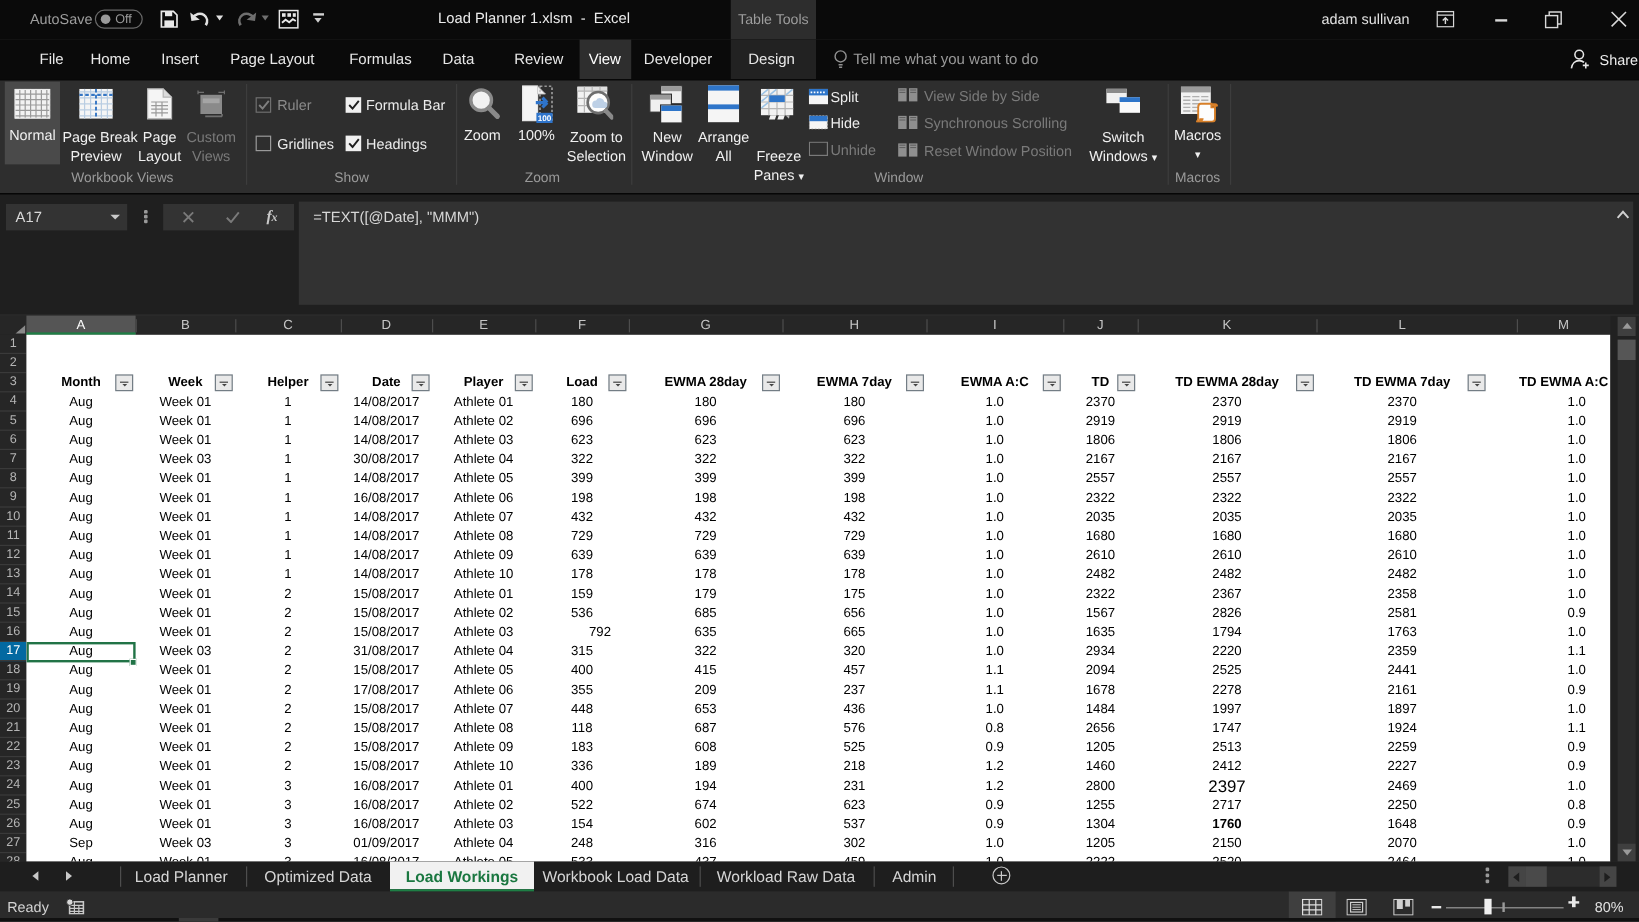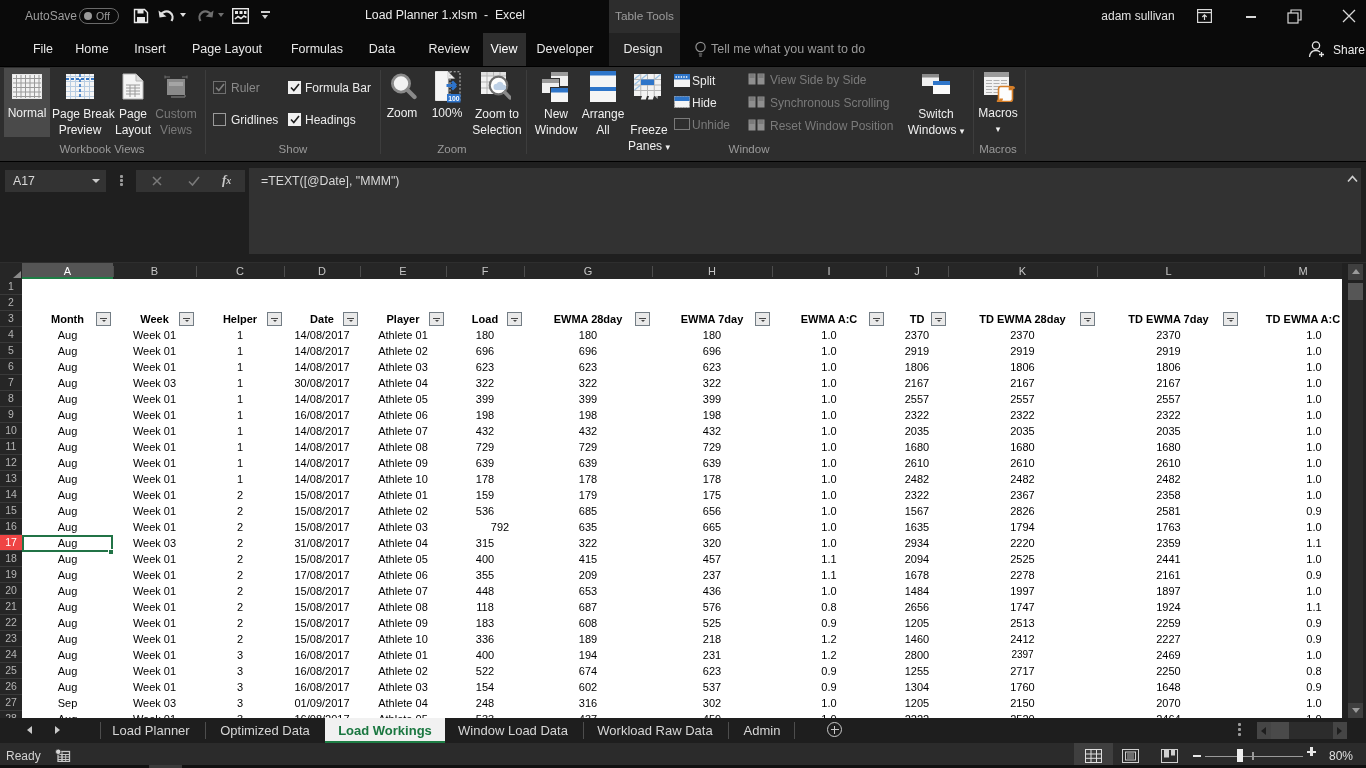--- a/index.html
+++ b/index.html
@@ -308,21 +308,21 @@
     <div class="ct" style="left:0;top:96px;width:22px;height:16px;border-bottom:1px solid #3a3a3a;font-size:10.5px;line-height:15px;color:#b5b5b5;background:transparent;">7</div>
     <div class="ct" style="left:0;top:112px;width:22px;height:16px;border-bottom:1px solid #3a3a3a;font-size:10.5px;line-height:15px;color:#b5b5b5;background:transparent;">8</div>
     <div class="ct" style="left:0;top:128px;width:22px;height:16px;border-bottom:1px solid #3a3a3a;font-size:10.5px;line-height:15px;color:#b5b5b5;background:transparent;">9</div>
     <div class="ct" style="left:0;top:144px;width:22px;height:16px;border-bottom:1px solid #3a3a3a;font-size:10.5px;line-height:15px;color:#b5b5b5;background:transparent;">10</div>
     <div class="ct" style="left:0;top:160px;width:22px;height:16px;border-bottom:1px solid #3a3a3a;font-size:10.5px;line-height:15px;color:#b5b5b5;background:transparent;">11</div>
     <div class="ct" style="left:0;top:176px;width:22px;height:16px;border-bottom:1px solid #3a3a3a;font-size:10.5px;line-height:15px;color:#b5b5b5;background:transparent;">12</div>
     <div class="ct" style="left:0;top:192px;width:22px;height:16px;border-bottom:1px solid #3a3a3a;font-size:10.5px;line-height:15px;color:#b5b5b5;background:transparent;">13</div>
     <div class="ct" style="left:0;top:208px;width:22px;height:16px;border-bottom:1px solid #3a3a3a;font-size:10.5px;line-height:15px;color:#b5b5b5;background:transparent;">14</div>
     <div class="ct" style="left:0;top:224px;width:22px;height:16px;border-bottom:1px solid #3a3a3a;font-size:10.5px;line-height:15px;color:#b5b5b5;background:transparent;">15</div>
     <div class="ct" style="left:0;top:240px;width:22px;height:16px;border-bottom:1px solid #3a3a3a;font-size:10.5px;line-height:15px;color:#b5b5b5;background:transparent;">16</div>
-    <div class="ct" style="left:0;top:256px;width:22px;height:16px;border-bottom:1px solid #3a3a3a;font-size:10.5px;line-height:15px;color:#ffffff;background:#ef4444;">17</div>
+    <div class="ct" style="left:0;top:256px;width:22px;height:16px;border-bottom:1px solid #3a3a3a;font-size:10.5px;line-height:15px;color:#ffffff;background:#0369a1;">17</div>
     <div class="ct" style="left:0;top:272px;width:22px;height:16px;border-bottom:1px solid #3a3a3a;font-size:10.5px;line-height:15px;color:#b5b5b5;background:transparent;">18</div>
     <div class="ct" style="left:0;top:288px;width:22px;height:16px;border-bottom:1px solid #3a3a3a;font-size:10.5px;line-height:15px;color:#b5b5b5;background:transparent;">19</div>
     <div class="ct" style="left:0;top:304px;width:22px;height:16px;border-bottom:1px solid #3a3a3a;font-size:10.5px;line-height:15px;color:#b5b5b5;background:transparent;">20</div>
     <div class="ct" style="left:0;top:320px;width:22px;height:16px;border-bottom:1px solid #3a3a3a;font-size:10.5px;line-height:15px;color:#b5b5b5;background:transparent;">21</div>
     <div class="ct" style="left:0;top:336px;width:22px;height:16px;border-bottom:1px solid #3a3a3a;font-size:10.5px;line-height:15px;color:#b5b5b5;background:transparent;">22</div>
     <div class="ct" style="left:0;top:352px;width:22px;height:16px;border-bottom:1px solid #3a3a3a;font-size:10.5px;line-height:15px;color:#b5b5b5;background:transparent;">23</div>
     <div class="ct" style="left:0;top:368px;width:22px;height:16px;border-bottom:1px solid #3a3a3a;font-size:10.5px;line-height:15px;color:#b5b5b5;background:transparent;">24</div>
     <div class="ct" style="left:0;top:384px;width:22px;height:16px;border-bottom:1px solid #3a3a3a;font-size:10.5px;line-height:15px;color:#b5b5b5;background:transparent;">25</div>
     <div class="ct" style="left:0;top:400px;width:22px;height:16px;border-bottom:1px solid #3a3a3a;font-size:10.5px;line-height:15px;color:#b5b5b5;background:transparent;">26</div>
     <div class="ct" style="left:0;top:416px;width:22px;height:16px;border-bottom:1px solid #3a3a3a;font-size:10.5px;line-height:15px;color:#b5b5b5;background:transparent;">27</div>
@@ -641,21 +641,21 @@
     <div class="ct" style="left:-4.5px;top:368px;width:100px;height:16px;font-size:11px;line-height:16px;color:#000;">Aug</div>
     <div class="ct" style="left:82.5px;top:368px;width:100px;height:16px;font-size:11px;line-height:16px;color:#000;">Week 01</div>
     <div class="ct" style="left:168px;top:368px;width:100px;height:16px;font-size:11px;line-height:16px;color:#000;">3</div>
     <div class="ct" style="left:250px;top:368px;width:100px;height:16px;font-size:11px;line-height:16px;color:#000;">16/08/2017</div>
     <div class="ct" style="left:331px;top:368px;width:100px;height:16px;font-size:11px;line-height:16px;color:#000;">Athlete 01</div>
     <div class="ct" style="left:413px;top:368px;width:100px;height:16px;font-size:11px;line-height:16px;color:#000;">400</div>
     <div class="ct" style="left:516px;top:368px;width:100px;height:16px;font-size:11px;line-height:16px;color:#000;">194</div>
     <div class="ct" style="left:640px;top:368px;width:100px;height:16px;font-size:11px;line-height:16px;color:#000;">231</div>
     <div class="ct" style="left:757px;top:368px;width:100px;height:16px;font-size:11px;line-height:16px;color:#000;">1.2</div>
     <div class="ct" style="left:845px;top:368px;width:100px;height:16px;font-size:11px;line-height:16px;color:#000;">2800</div>
-    <div class="ct" style="left:950.5px;top:368px;width:100px;height:16px;font-size:10px;line-height:16px;color:#000;">2397</div>
+    <div class="ct" style="left:950.5px;top:368px;width:100px;height:16px;font-size:14px;line-height:16px;color:#000;">2397</div>
     <div class="ct" style="left:1096.5px;top:368px;width:100px;height:16px;font-size:11px;line-height:16px;color:#000;">2469</div>
     <div class="ct" style="left:1242px;top:368px;width:100px;height:16px;font-size:11px;line-height:16px;color:#000;">1.0</div>
     <div class="ct" style="left:-4.5px;top:384px;width:100px;height:16px;font-size:11px;line-height:16px;color:#000;">Aug</div>
     <div class="ct" style="left:82.5px;top:384px;width:100px;height:16px;font-size:11px;line-height:16px;color:#000;">Week 01</div>
     <div class="ct" style="left:168px;top:384px;width:100px;height:16px;font-size:11px;line-height:16px;color:#000;">3</div>
     <div class="ct" style="left:250px;top:384px;width:100px;height:16px;font-size:11px;line-height:16px;color:#000;">16/08/2017</div>
     <div class="ct" style="left:331px;top:384px;width:100px;height:16px;font-size:11px;line-height:16px;color:#000;">Athlete 02</div>
     <div class="ct" style="left:413px;top:384px;width:100px;height:16px;font-size:11px;line-height:16px;color:#000;">522</div>
     <div class="ct" style="left:516px;top:384px;width:100px;height:16px;font-size:11px;line-height:16px;color:#000;">674</div>
     <div class="ct" style="left:640px;top:384px;width:100px;height:16px;font-size:11px;line-height:16px;color:#000;">623</div>
@@ -667,21 +667,21 @@
     <div class="ct" style="left:-4.5px;top:400px;width:100px;height:16px;font-size:11px;line-height:16px;color:#000;">Aug</div>
     <div class="ct" style="left:82.5px;top:400px;width:100px;height:16px;font-size:11px;line-height:16px;color:#000;">Week 01</div>
     <div class="ct" style="left:168px;top:400px;width:100px;height:16px;font-size:11px;line-height:16px;color:#000;">3</div>
     <div class="ct" style="left:250px;top:400px;width:100px;height:16px;font-size:11px;line-height:16px;color:#000;">16/08/2017</div>
     <div class="ct" style="left:331px;top:400px;width:100px;height:16px;font-size:11px;line-height:16px;color:#000;">Athlete 03</div>
     <div class="ct" style="left:413px;top:400px;width:100px;height:16px;font-size:11px;line-height:16px;color:#000;">154</div>
     <div class="ct" style="left:516px;top:400px;width:100px;height:16px;font-size:11px;line-height:16px;color:#000;">602</div>
     <div class="ct" style="left:640px;top:400px;width:100px;height:16px;font-size:11px;line-height:16px;color:#000;">537</div>
     <div class="ct" style="left:757px;top:400px;width:100px;height:16px;font-size:11px;line-height:16px;color:#000;">0.9</div>
     <div class="ct" style="left:845px;top:400px;width:100px;height:16px;font-size:11px;line-height:16px;color:#000;">1304</div>
-    <div class="ct" style="left:950.5px;top:400px;width:100px;height:16px;font-size:11px;line-height:16px;color:#000;">1760</div>
+    <div class="ct" style="left:950.5px;top:400px;width:100px;height:16px;font-size:11px;line-height:16px;color:#000;font-weight:bold;">1760</div>
     <div class="ct" style="left:1096.5px;top:400px;width:100px;height:16px;font-size:11px;line-height:16px;color:#000;">1648</div>
     <div class="ct" style="left:1242px;top:400px;width:100px;height:16px;font-size:11px;line-height:16px;color:#000;">0.9</div>
     <div class="ct" style="left:-4.5px;top:416px;width:100px;height:16px;font-size:11px;line-height:16px;color:#000;">Sep</div>
     <div class="ct" style="left:82.5px;top:416px;width:100px;height:16px;font-size:11px;line-height:16px;color:#000;">Week 03</div>
     <div class="ct" style="left:168px;top:416px;width:100px;height:16px;font-size:11px;line-height:16px;color:#000;">3</div>
     <div class="ct" style="left:250px;top:416px;width:100px;height:16px;font-size:11px;line-height:16px;color:#000;">01/09/2017</div>
     <div class="ct" style="left:331px;top:416px;width:100px;height:16px;font-size:11px;line-height:16px;color:#000;">Athlete 04</div>
     <div class="ct" style="left:413px;top:416px;width:100px;height:16px;font-size:11px;line-height:16px;color:#000;">248</div>
     <div class="ct" style="left:516px;top:416px;width:100px;height:16px;font-size:11px;line-height:16px;color:#000;">316</div>
     <div class="ct" style="left:640px;top:416px;width:100px;height:16px;font-size:11px;line-height:16px;color:#000;">302</div>
@@ -716,21 +716,21 @@
 <div style="left:0;top:718px;width:1366px;height:25px;background:#1e1e1e;"></div>
 <div style="left:27px;top:726px;width:0;height:0;border-top:4.5px solid transparent;border-bottom:4.5px solid transparent;border-right:5.5px solid #c9c9c9;"></div>
 <div style="left:55px;top:726px;width:0;height:0;border-top:4.5px solid transparent;border-bottom:4.5px solid transparent;border-left:5.5px solid #c9c9c9;"></div>
 <div style="left:100px;top:722px;width:1px;height:17px;background:#4d4d4d;"></div>
 <div style="left:205px;top:722px;width:1px;height:17px;background:#4d4d4d;"></div>
 <div style="left:583px;top:722px;width:1px;height:17px;background:#4d4d4d;"></div>
 <div style="left:728px;top:722px;width:1px;height:17px;background:#4d4d4d;"></div>
 <div style="left:794px;top:722px;width:1px;height:17px;background:#4d4d4d;"></div>
 <div class="ct" style="left:61px;top:723px;width:180px;font-size:13px;color:#d6d6d6;">Load Planner</div>
 <div class="ct" style="left:175px;top:723px;width:180px;font-size:13px;color:#d6d6d6;">Optimized Data</div>
-<div class="ct" style="left:423px;top:723px;width:180px;font-size:13px;color:#d6d6d6;">Window Load Data</div>
+<div class="ct" style="left:423px;top:723px;width:180px;font-size:13px;color:#d6d6d6;">Workbook Load Data</div>
 <div class="ct" style="left:565px;top:723px;width:180px;font-size:13px;color:#d6d6d6;">Workload Raw Data</div>
 <div class="ct" style="left:672px;top:723px;width:180px;font-size:13px;color:#d6d6d6;">Admin</div>
 <div style="left:325px;top:718px;width:120px;height:23px;background:#f1f1f1;"></div>
 <div class="ct" style="left:325px;top:723px;width:120px;font-size:13px;font-weight:bold;color:#1a7740;">Load Workings</div>
 <div style="left:325px;top:741px;width:120px;height:2px;background:#1e7e45;"></div>
 <div style="left:827px;top:722px;width:15px;height:15px;border:1px solid #c9c9c9;border-radius:50%;"></div>
 <div style="left:830.5px;top:729px;width:8px;height:1.4px;background:#c9c9c9;"></div>
 <div style="left:833.8px;top:725.7px;width:1.4px;height:8px;background:#c9c9c9;"></div>
 <div style="left:1238px;top:723px;width:2.5px;height:2.5px;background:#9a9a9a;border-radius:1px;box-shadow:0 5px 0 #9a9a9a,0 10px 0 #9a9a9a;"></div>
 <div style="left:1257px;top:722px;width:90px;height:17px;background:#2c2c2c;"></div>

